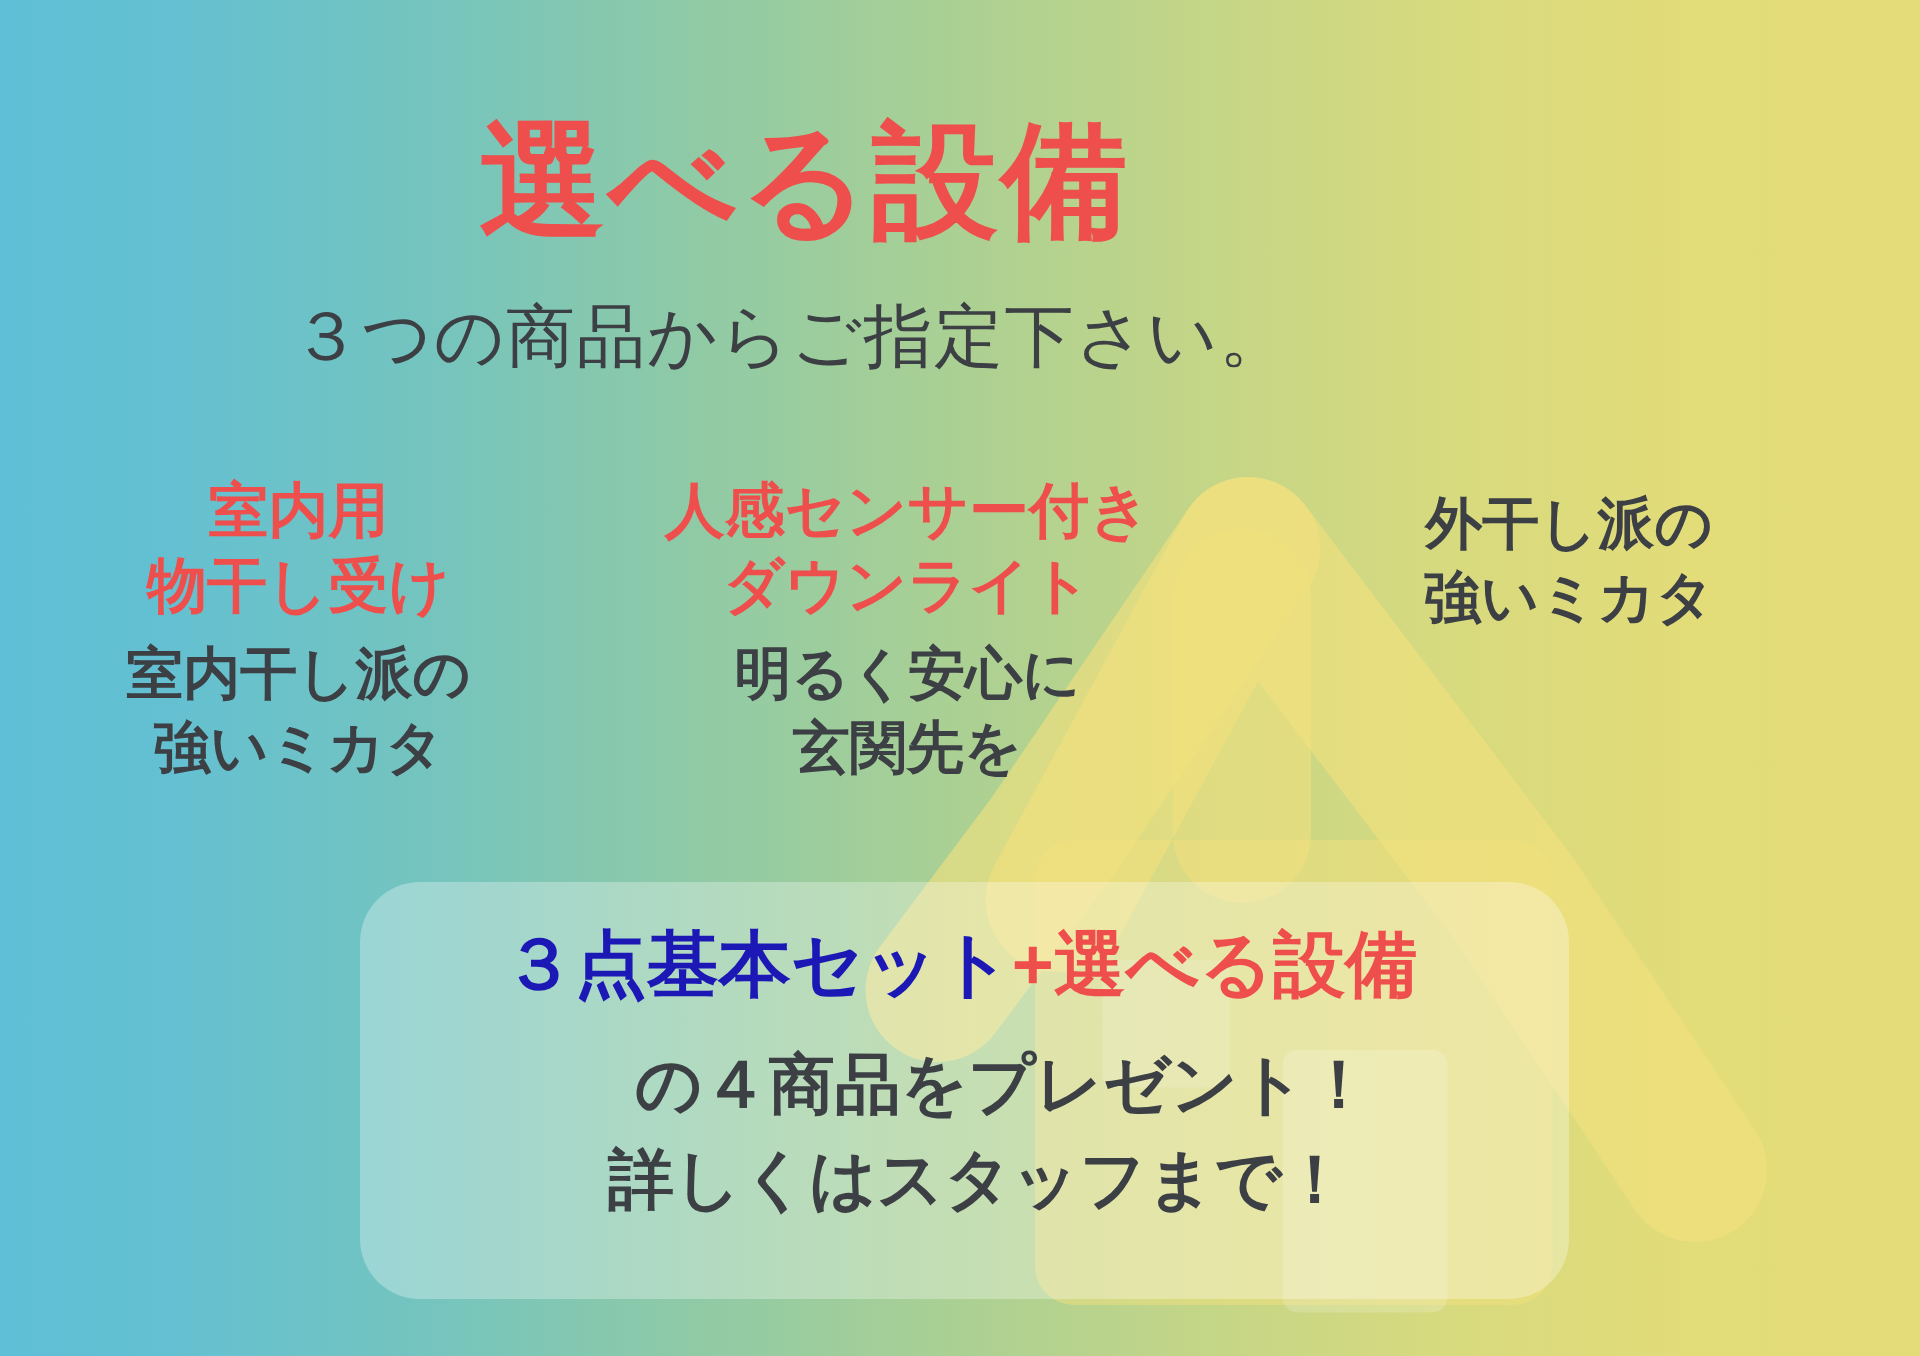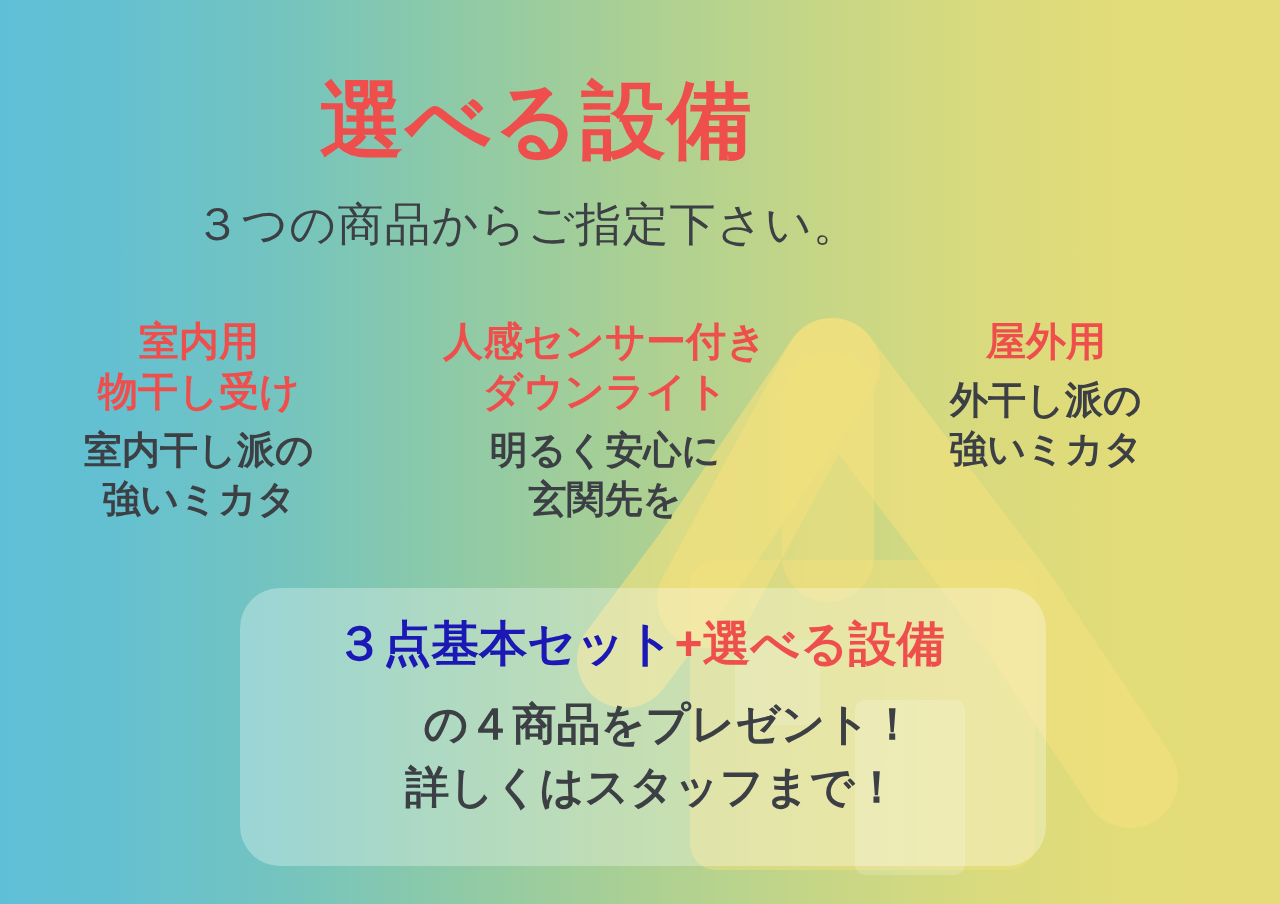--- a/index.html
+++ b/index.html
@@ -185,21 +185,20 @@
         <div>ダウンライト</div>
       </div>
       <div class="col-sub">
         <div>明るく安心に</div>
         <div>玄関先を</div>
       </div>
     </div>
 
     <div class="col col-3">
       <div class="col-head">
-        <div>屋外用</div>
       </div>
       <div class="col-sub">
         <div>外干し派の</div>
         <div>強いミカタ</div>
       </div>
     </div>
 
   </div>
 
   <div class="panel"></div>

